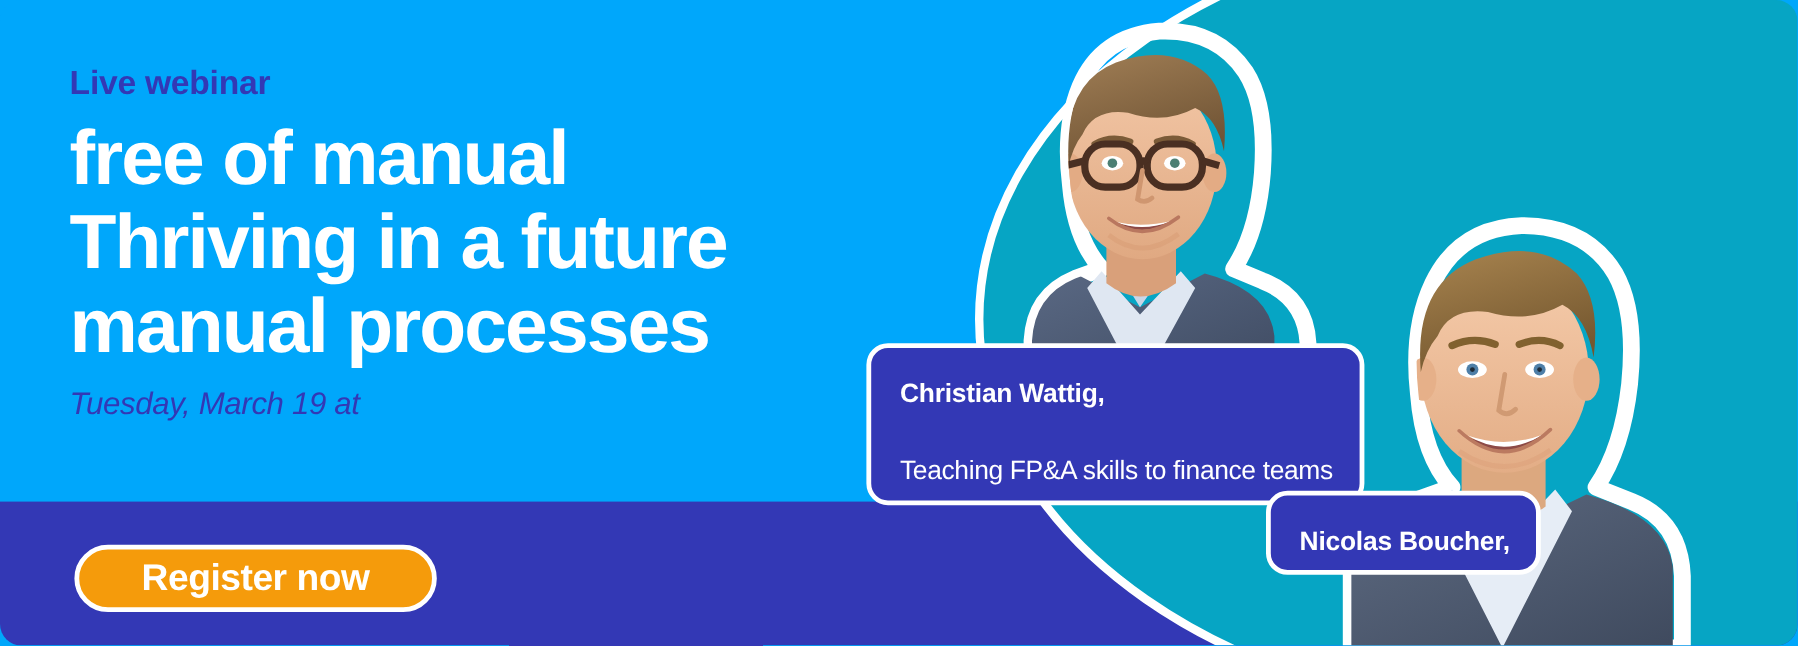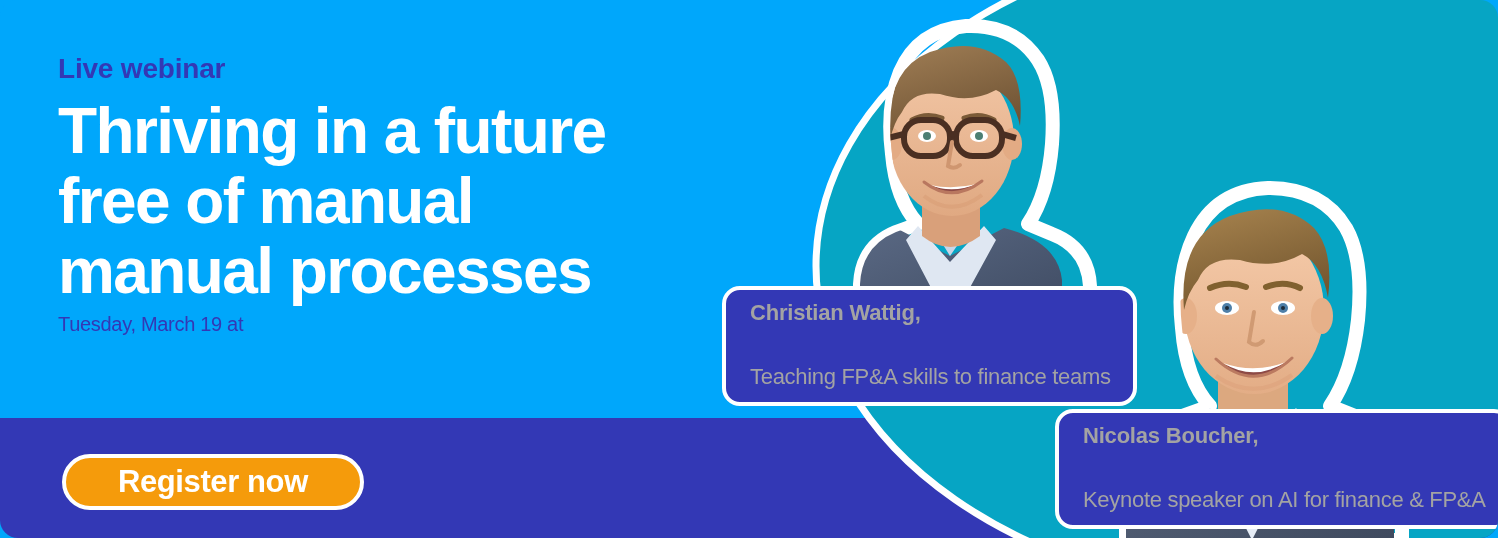--- a/index.html
+++ b/index.html
@@ -24,21 +24,21 @@
   .eyebrow{
     font-size:28px;font-weight:bold;color:#3338B5;letter-spacing:-0.2px;
     line-height:34px;margin:0 0 10px 0;
   }
   .headline{
     font-size:64px;font-weight:bold;color:#FFFFFF;line-height:70px;
     letter-spacing:-1.6px;margin:0;
   }
   .headline .ln{display:block;}
   .datetime{
-    margin-top:2px;color:#3338B5;font-size:20px;line-height:33px;letter-spacing:-0.3px;
+    margin-top:14px;color:#3338B5;font-size:26px;line-height:33px;letter-spacing:-0.3px;font-style:italic;
   }
   .datetime .dt-line{display:block;}
   .datetime b{font-weight:bold;}
   .sep{font-weight:bold;padding:0 4px;}
 
   
   .cta{
     position:absolute;left:62px;top:454px;
     display:inline-flex;align-items:center;justify-content:center;
     height:56px;padding:0 52px;
@@ -50,22 +50,22 @@
 
   
   .photo{position:absolute;}
   .photo svg{display:block;}
   #photo-1{left:800px;top:-6px;}
   #photo-2{left:1090px;top:140px;}
 
   
   .card{
     position:absolute;background:#3338B5;border:4px solid #FFFFFF;
-    border-radius:18px;box-sizing:border-box;color:#a3a3a3;
-    padding:9px 22px 11px 24px;white-space:nowrap;
+    border-radius:18px;box-sizing:border-box;color:#ffffff;
+    padding:24px 22px 11px 24px;white-space:nowrap;
   }
   .card .c-name{font-size:22px;font-weight:bold;line-height:27px;letter-spacing:-0.2px;}
   .card .c-role{font-size:22px;font-weight:normal;line-height:28px;letter-spacing:-0.3px;margin-top:37px;}
   #card-1{left:722px;top:286px;}
   #card-2{left:1055px;top:409px;}
 </style>
 </head>
 <body>
 
 <div id="banner">
@@ -214,34 +214,33 @@
         <path d="M133 223 Q164 242 196 222 Q164 234 133 223 Z" fill="#ffffff"></path>
         <path d="M126 219 Q164 254 202 218" stroke="#bb7a60" stroke-width="3" fill="none" stroke-linecap="round"></path>
         <path d="M126 236 Q164 262 202 235" stroke="#dca07a" stroke-width="4" fill="none" opacity="0.5"></path>
       </g>
     </svg>
   </div>
 
   <div class="left-col">
     <div class="eyebrow">Live webinar</div>
     <h1 class="headline">
+      <span class="ln">free of manual</span>
       <span class="ln">Thriving in a future</span>
-      <span class="ln">free of manual</span>
       <span class="ln">manual processes</span>
     </h1>
     <div class="datetime">
       <span class="dt-line">Tuesday, March 19 at</span>
     </div>
   </div>
 
   <a class="cta" id="cta-button">Register now</a>
 
   <div class="card" id="card-1">
     <div class="c-name">Christian Wattig,</div>
     <div class="c-role">Teaching FP&amp;A skills to finance teams</div>
   </div>
 
   <div class="card" id="card-2">
     <div class="c-name">Nicolas Boucher,</div>
-    <div class="c-role">Keynote speaker on AI for finance &amp; FP&amp;A</div>
   </div>
 
 </div>
 
 </body></html>

